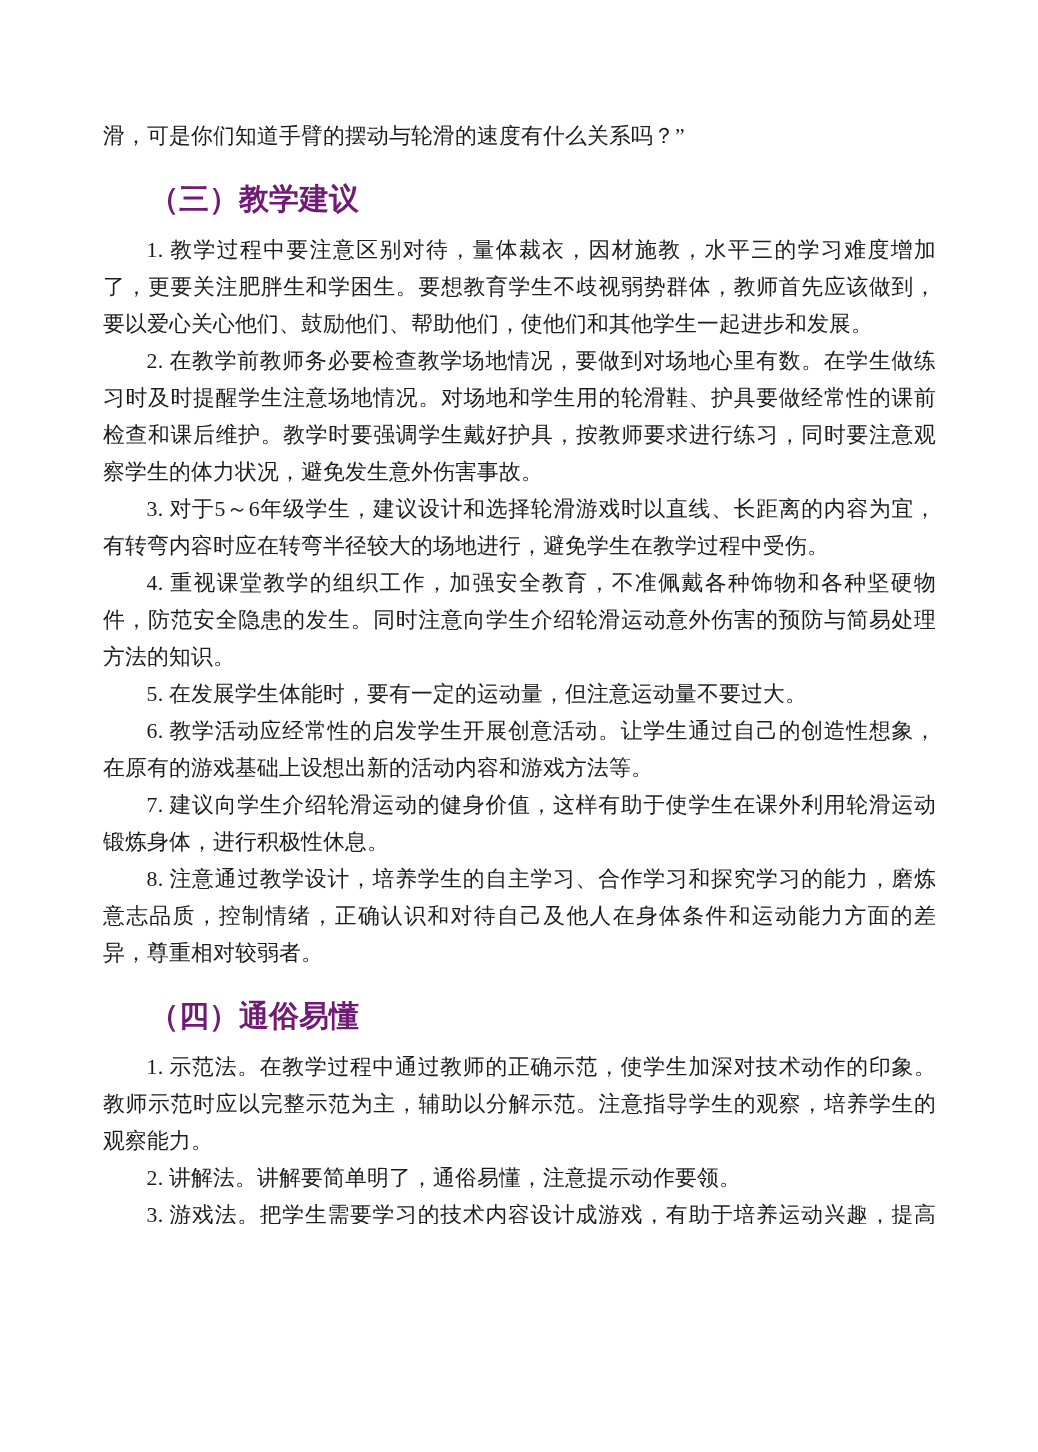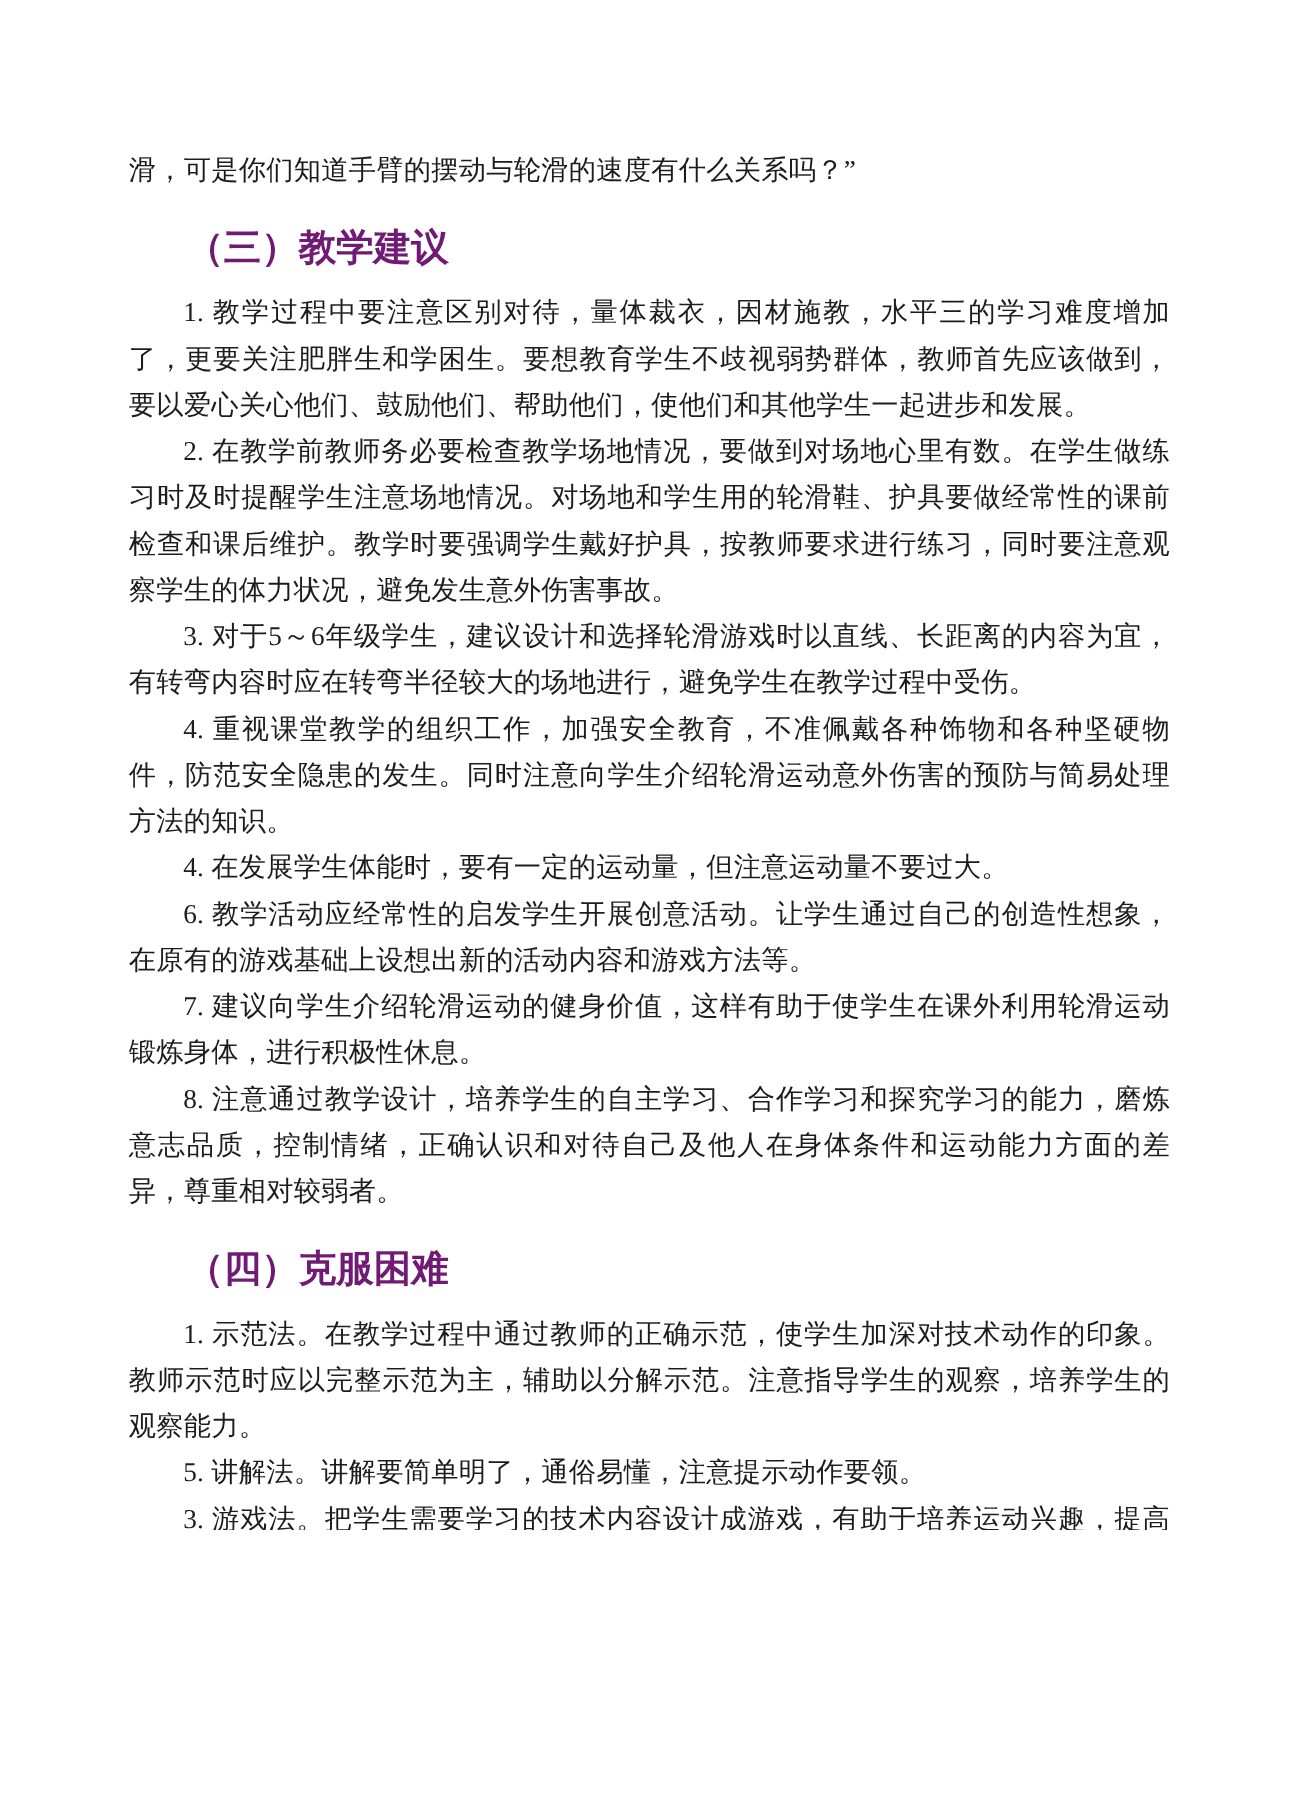--- a/index.html
+++ b/index.html
@@ -58,28 +58,28 @@
   <div class="content">
 
     <p class="body-text no-indent">滑，可是你们知道手臂的摆动与轮滑的速度有什么关系吗？”</p>
 
     <h2 class="section-heading">（三）教学建议</h2>
 
     <p class="body-text">1. 教学过程中要注意区别对待，量体裁衣，因材施教，水平三的学习难度增加了，更要关注肥胖生和学困生。要想教育学生不歧视弱势群体，教师首先应该做到，要以爱心关心他们、鼓励他们、帮助他们，使他们和其他学生一起进步和发展。</p>
     <p class="body-text">2. 在教学前教师务必要检查教学场地情况，要做到对场地心里有数。在学生做练习时及时提醒学生注意场地情况。对场地和学生用的轮滑鞋、护具要做经常性的课前检查和课后维护。教学时要强调学生戴好护具，按教师要求进行练习，同时要注意观察学生的体力状况，避免发生意外伤害事故。</p>
     <p class="body-text">3. 对于5～6年级学生，建议设计和选择轮滑游戏时以直线、长距离的内容为宜，有转弯内容时应在转弯半径较大的场地进行，避免学生在教学过程中受伤。</p>
     <p class="body-text">4. 重视课堂教学的组织工作，加强安全教育，不准佩戴各种饰物和各种坚硬物件，防范安全隐患的发生。同时注意向学生介绍轮滑运动意外伤害的预防与简易处理方法的知识。</p>
-    <p class="body-text">4. 在发展学生体能时，要有一定的运动量，但注意运动量不要过大。</p>
+    <p class="body-text">5. 在发展学生体能时，要有一定的运动量，但注意运动量不要过大。</p>
     <p class="body-text">6. 教学活动应经常性的启发学生开展创意活动。让学生通过自己的创造性想象，在原有的游戏基础上设想出新的活动内容和游戏方法等。</p>
     <p class="body-text">7. 建议向学生介绍轮滑运动的健身价值，这样有助于使学生在课外利用轮滑运动锻炼身体，进行积极性休息。</p>
     <p class="body-text">8. 注意通过教学设计，培养学生的自主学习、合作学习和探究学习的能力，磨炼意志品质，控制情绪，正确认识和对待自己及他人在身体条件和运动能力方面的差异，尊重相对较弱者。</p>
 
-    <h2 class="section-heading">（四）克服困难</h2>
+    <h2 class="section-heading">（四）通俗易懂</h2>
 
     <p class="body-text">1. 示范法。在教学过程中通过教师的正确示范，使学生加深对技术动作的印象。教师示范时应以完整示范为主，辅助以分解示范。注意指导学生的观察，培养学生的观察能力。</p>
-    <p class="body-text">5. 讲解法。讲解要简单明了，通俗易懂，注意提示动作要领。</p>
+    <p class="body-text">2. 讲解法。讲解要简单明了，通俗易懂，注意提示动作要领。</p>
     <p class="body-text">3. 游戏法。把学生需要学习的技术内容设计成游戏，有助于培养运动兴趣，提高学习效果。</p>
     <p class="body-text">3. 自主学习法。在教师的指导下，给学生一些自己学习的机会，让他们自定目标，</p>
 
   </div>
 
   <div class="page-number">285</div>
 </div>
 
 </body></html>

